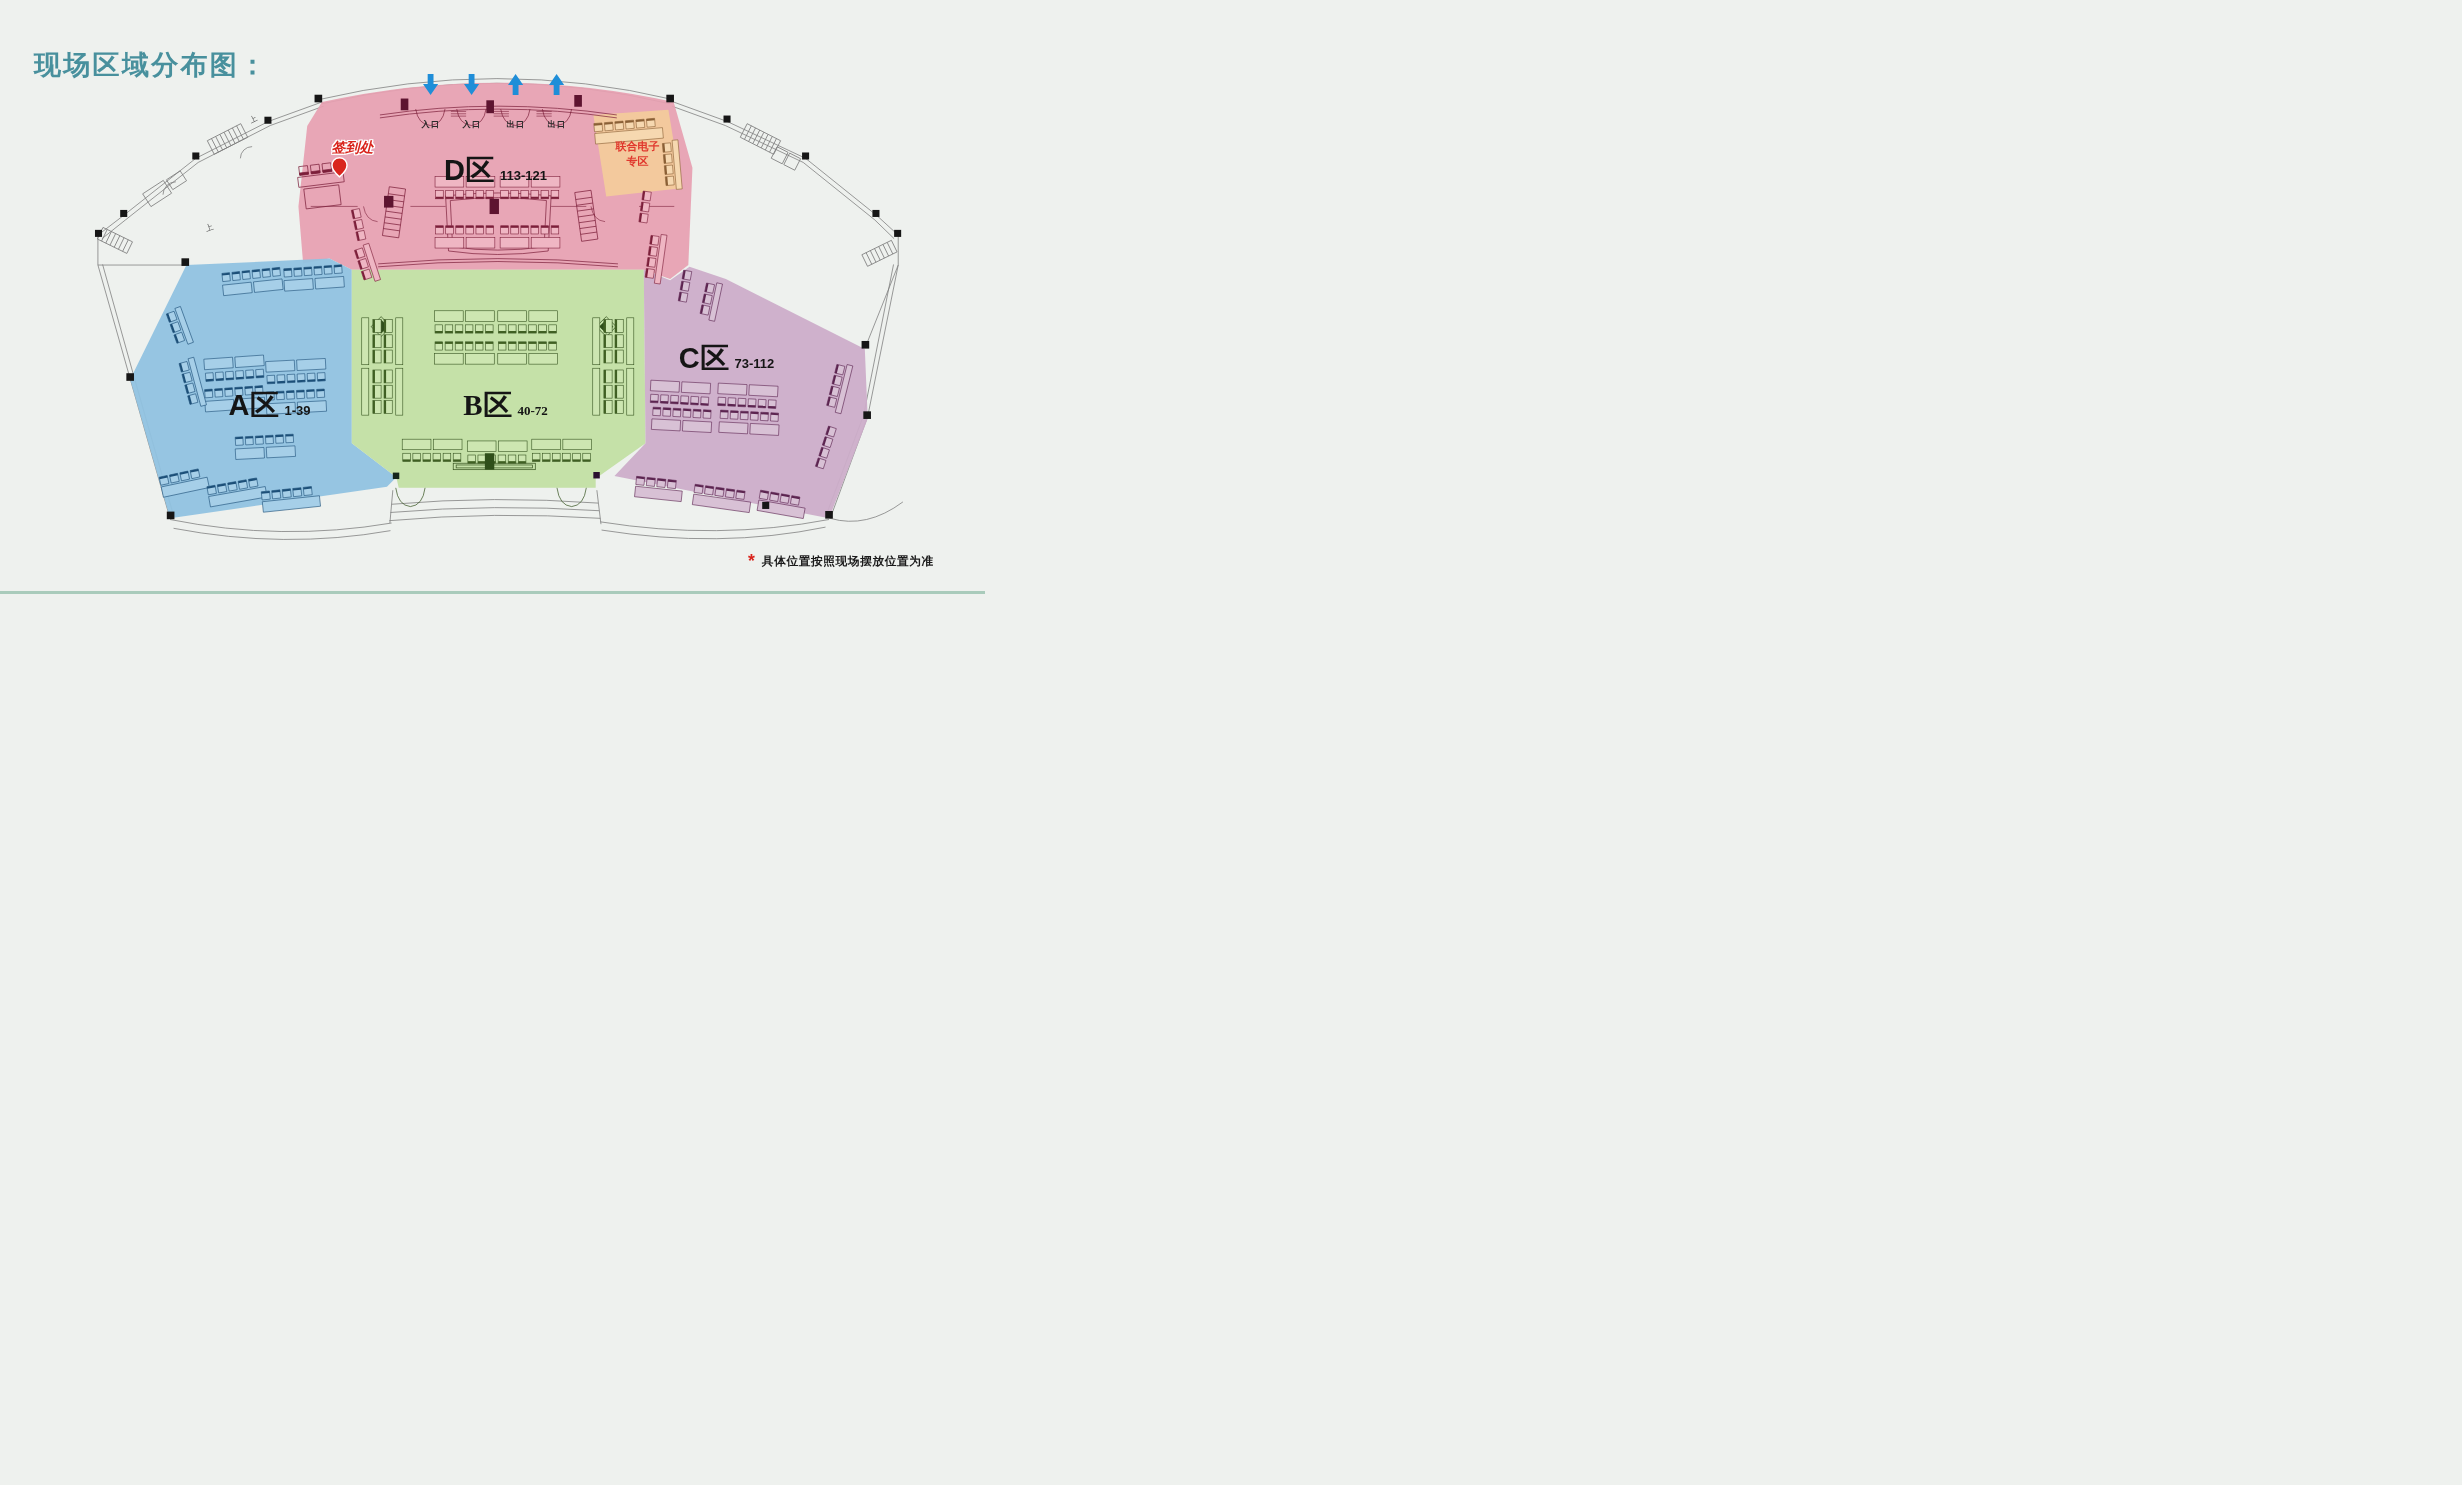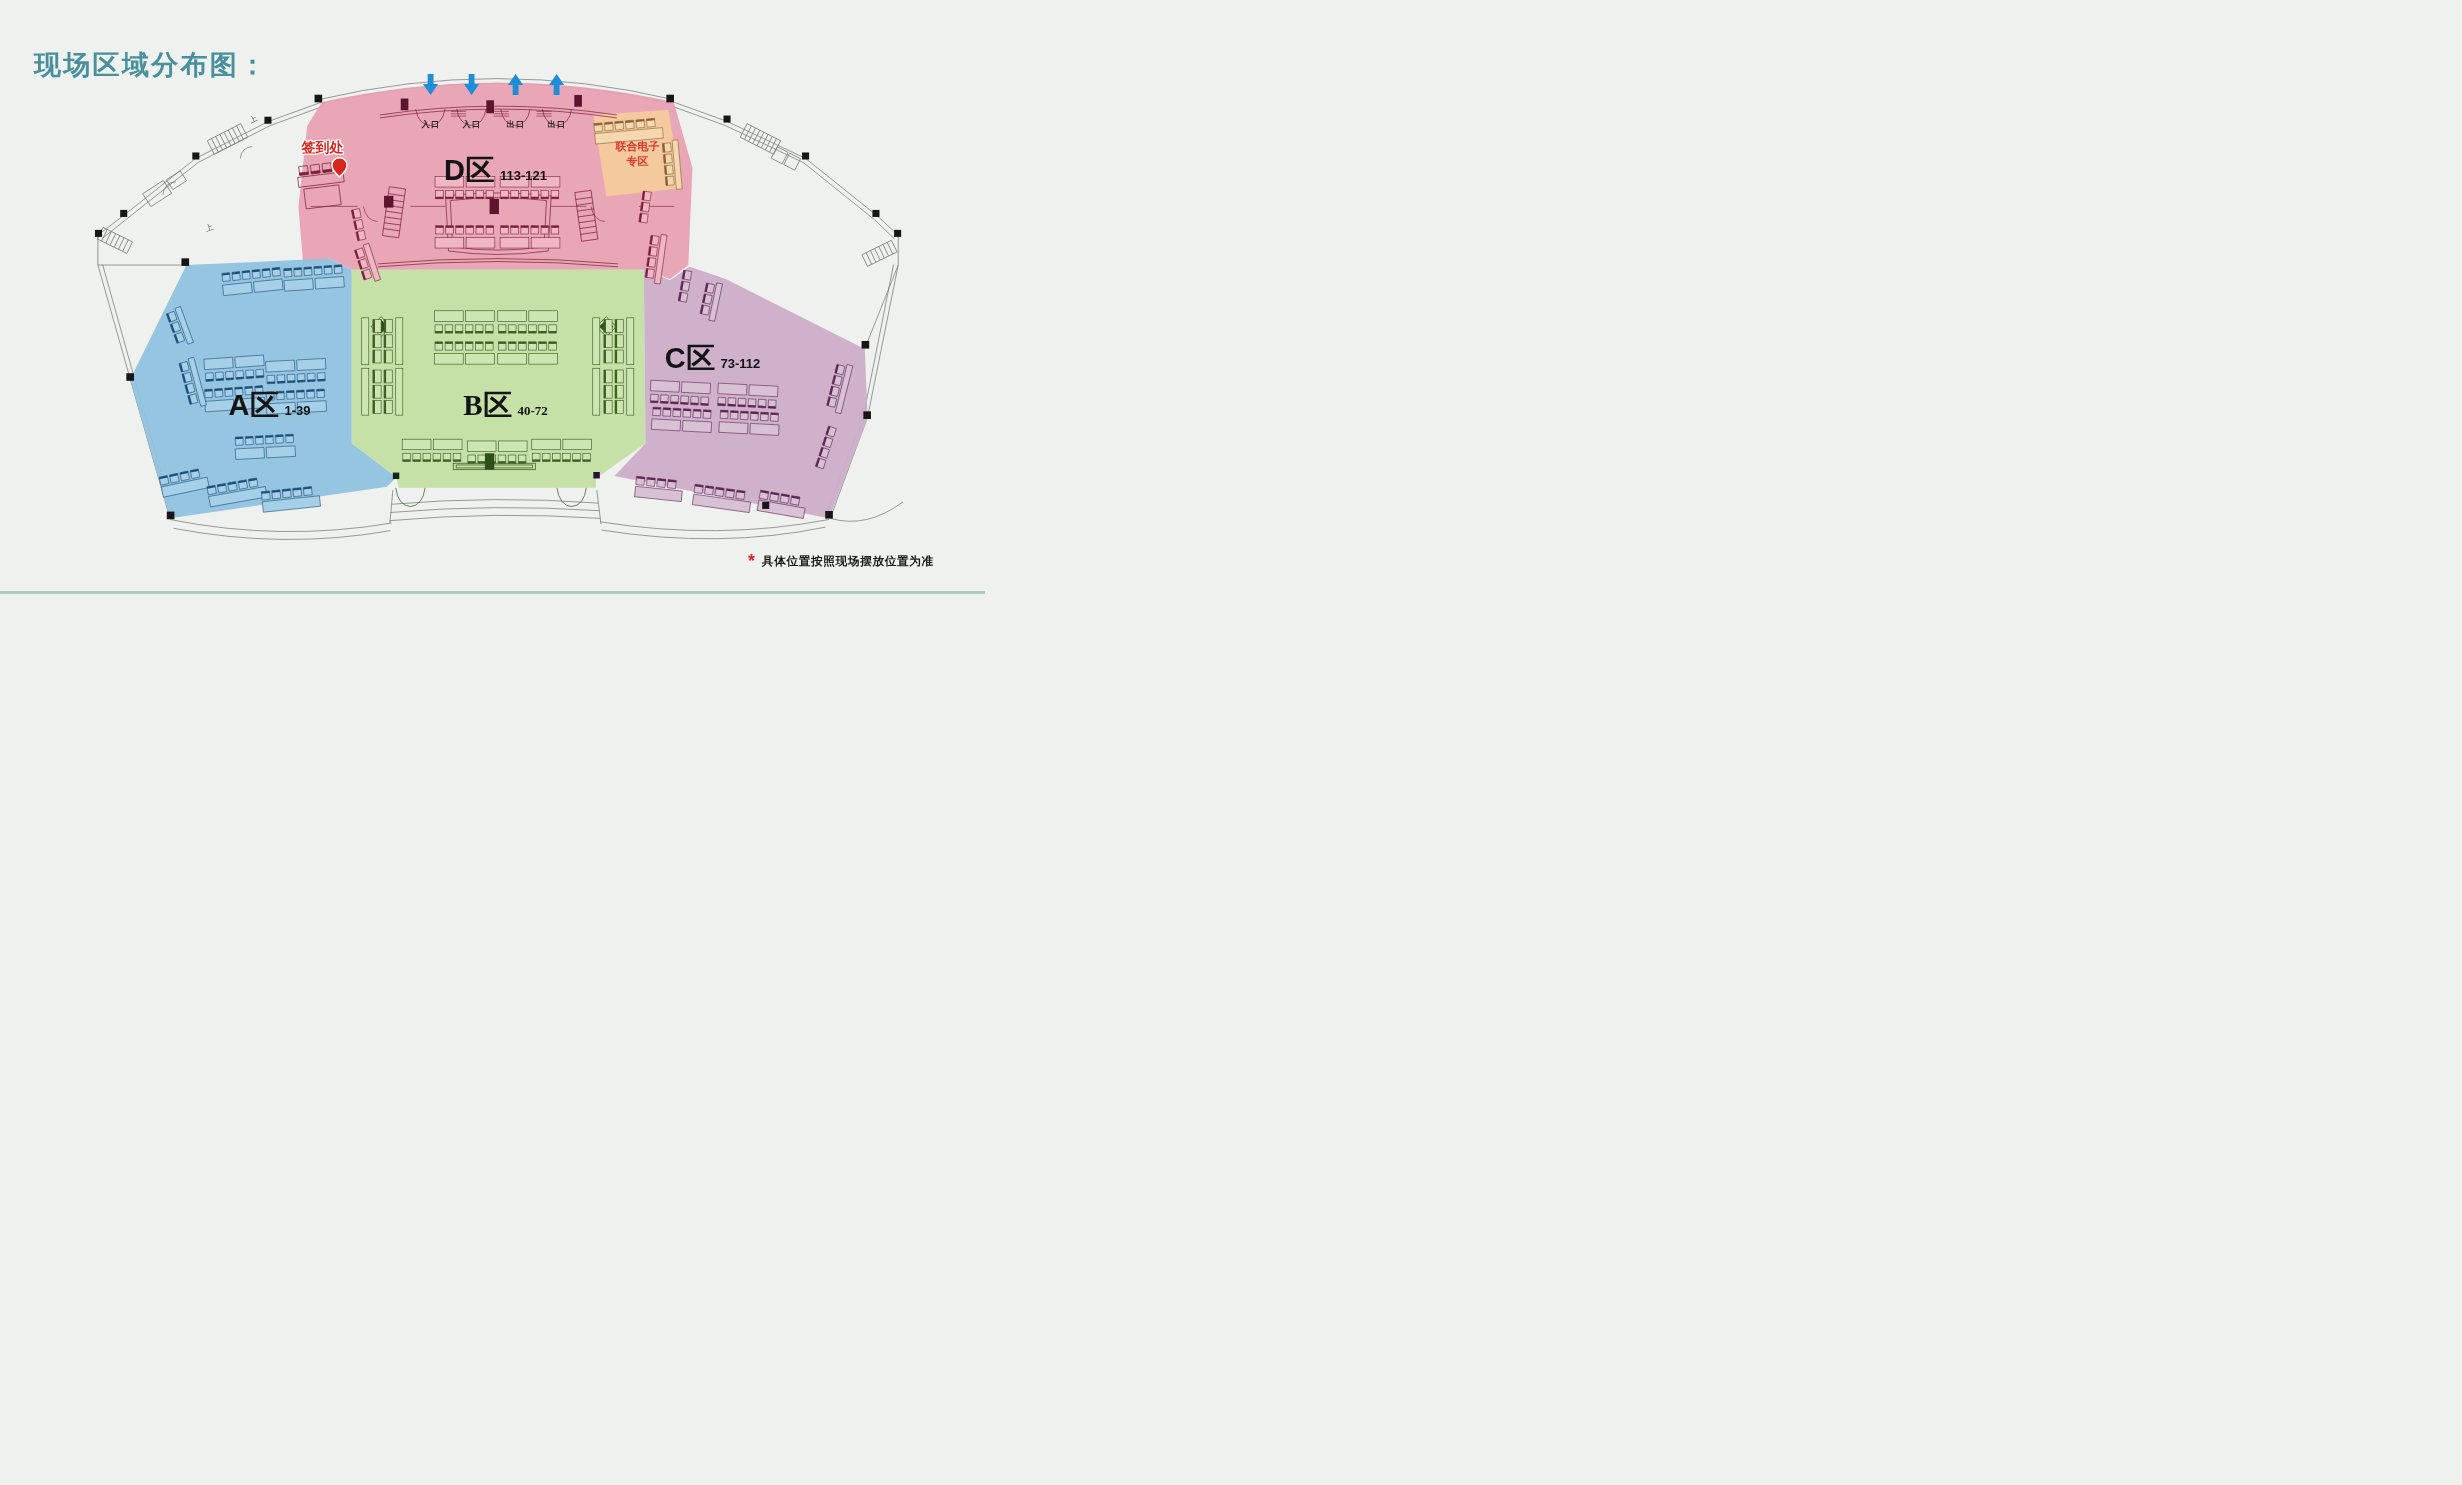--- a/index.html
+++ b/index.html
@@ -795,28 +795,28 @@
 
   <div class="zone-label" style="left:384px;top:151px;">
     <span class="zname">D区</span><span class="zrange">113-121</span>
   </div>
   <div class="zone-label" style="left:158px;top:386px;">
     <span class="zname">A区</span><span class="zrange">1-39</span>
   </div>
   <div class="zone-label" style="left:394px;top:386px;font-family:Liberation Serif, serif;">
     <span class="zname">B区</span><span class="zrange">40-72</span>
   </div>
-  <div class="zone-label" style="left:575px;top:339px;padding-left:26px;">
+  <div class="zone-label" style="left:589px;top:339px;padding-left:26px;">
     <span class="zname">C区</span><span class="zrange">73-112</span>
   </div>
 
   <div class="special-label" style="left:579px;top:139px;">联合电子</div>
   <div class="special-label" style="left:579px;top:154px;">专区</div>
 
-  <div class="signin-label" style="left:258px;top:139px;">签到处</div>
+  <div class="signin-label" style="left:288px;top:139px;font-style:italic;">签到处</div>
   <svg class="pin" style="left:330px;top:156px;" width="19" height="22" viewBox="-16 -19 32 38">
     <path d="M 0,-16 C 9,-16 13,-9 13,-3 C 13,6 0,17 0,17 C 0,17 -13,6 -13,-3 C -13,-9 -9,-16 0,-16 Z" fill="#d9251d" stroke="#fff" stroke-width="2.5"></path>
   </svg>
 
   <div class="gate" style="left:412px;top:74px;">
     <svg class="arrow" width="15.2" height="21" viewBox="0 0 26 36">
       <polygon points="8,0 18,0 18,17 26,17 13,36 0,17 8,17" fill="#1f8ed8"></polygon>
     </svg>
     <span class="gate-label">入口</span>
   </div>

